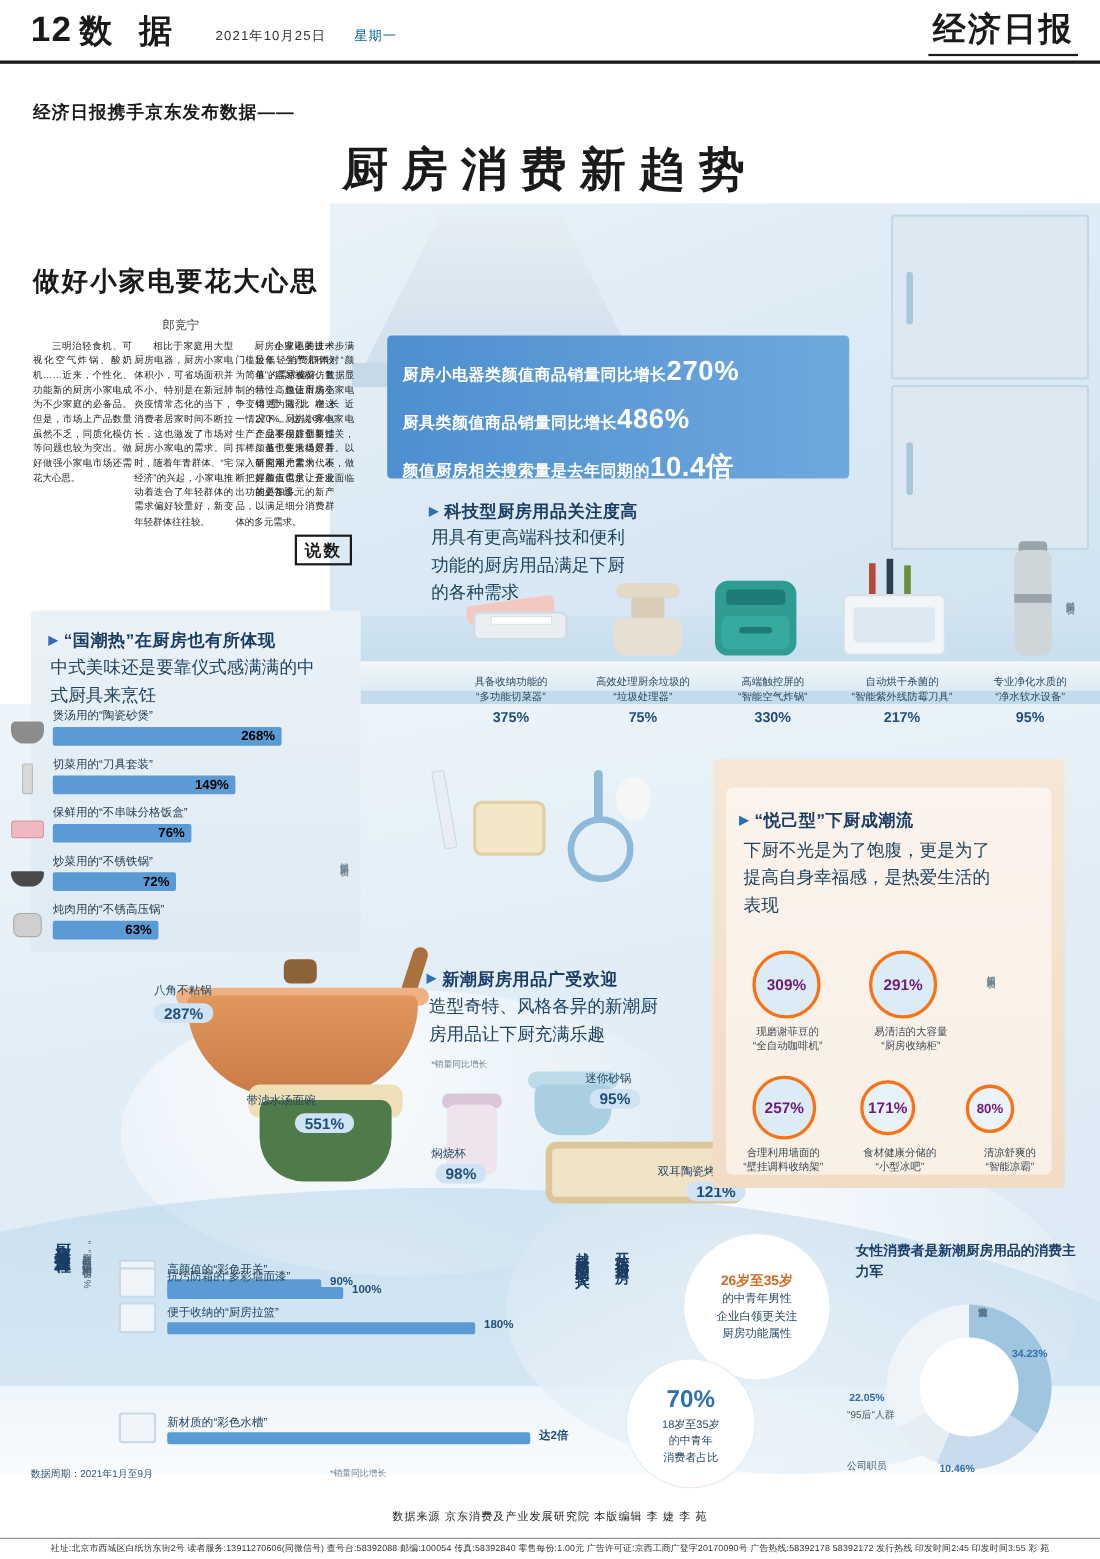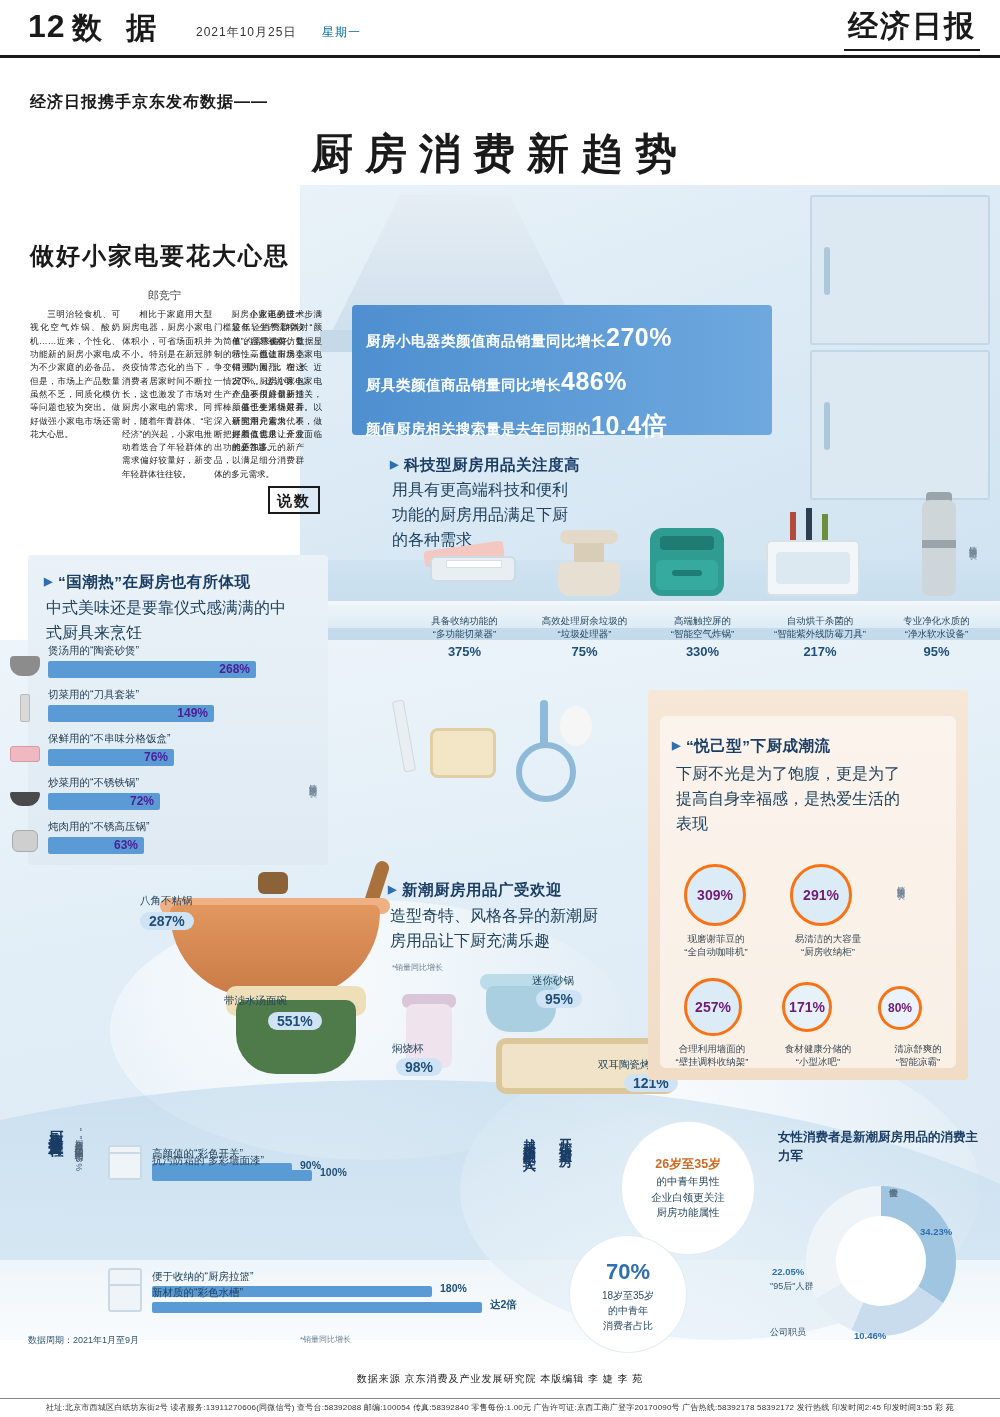--- a/index.html
+++ b/index.html
@@ -195,21 +195,21 @@
     position: absolute; left: 28px; top: 555px; width: 300px; height: 310px;
     background: linear-gradient(180deg,#eaf2f8,#dfeaf3);
     border-radius: 4px;
   }
   .gc-row {
     position: absolute; left: 48px; width: 250px; height: 40px;
   }
   .gc-label { font-size: 10.5px; color: #223c52; }
   .gc-bar {
     margin-top: 3px; height: 17px; background: #5b9bd5; border-radius: 2px;
-    color: #4c1d95; font-size: 12px; font-weight: bold; text-align: right;
+    color: #000000; font-size: 12px; font-weight: bold; text-align: right;
     padding-right: 6px; line-height: 17px;
   }
   .gc-icon {
     position: absolute; left: 10px; width: 30px; height: 30px;
   }
   .pot-shape { width:30px; height:20px; background:#8c8c8c; border-radius:4px 4px 12px 12px; margin-top:8px;}
   .knife-shape { width:10px; height:28px; background:#d9d9d9; border-radius:2px; margin:2px auto; border:1px solid #bbb;}
   .box-shape { width:30px; height:16px; background:#f0b8c0; border-radius:3px; margin-top:10px; border:1px solid #d79aa3;}
   .wok-shape { width:30px; height:14px; background:#4a4a4a; border-radius:2px 2px 14px 14px; margin-top:12px;}
   .cooker-shape { width:26px; height:22px; background:#cfcfcf; border-radius:6px; margin:6px auto; border:1px solid #aaa;}
@@ -567,21 +567,21 @@
     <div class="dec-label">高颜值的“彩色开关”</div>
     <div class="dec-bar" style="width:140px;"></div>
     <div class="dec-val" style="left:192px;">90%</div>
   </div>
   <div class="dec-row" style="top:1152px;">
     <div class="dec-icon"></div>
     <div class="dec-label">抗污防霜的“多彩墙面漆”</div>
     <div class="dec-bar" style="width:160px;"></div>
     <div class="dec-val" style="left:212px;">100%</div>
   </div>
-  <div class="dec-row" style="top:1268px;">
+  <div class="dec-row" style="top:1184px;">
     <div class="dec-icon"></div>
     <div class="dec-label">便于收纳的“厨房拉篮”</div>
     <div class="dec-bar" style="width:280px;"></div>
     <div class="dec-val" style="left:332px;">180%</div>
   </div>
   <div class="dec-row" style="top:1284px;padding-left:20px;">
     <div class="dec-icon"></div>
     <div class="dec-label">新材质的“彩色水槽”</div>
     <div class="dec-bar" style="width:330px;"></div>
     <div class="dec-val" style="left:382px;">达2倍</div>

